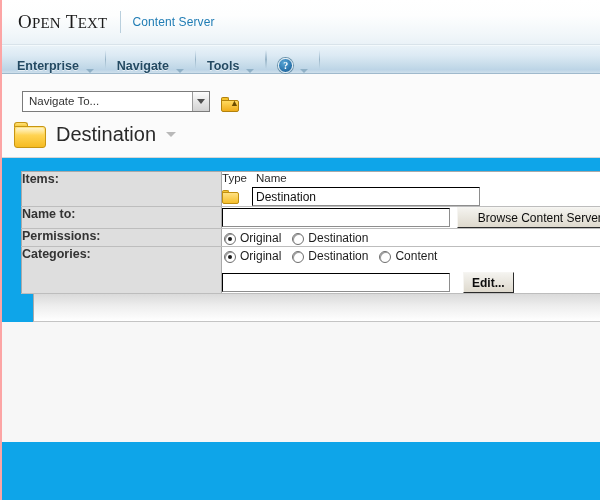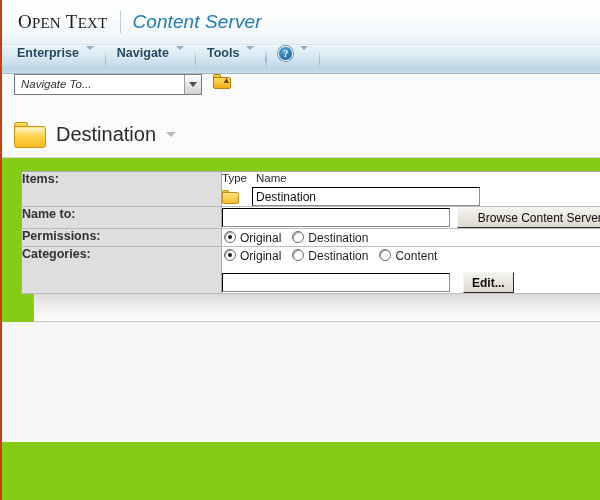--- a/index.html
+++ b/index.html
@@ -8,22 +8,22 @@
     margin: 0; padding: 0;
     width: 600px; height: 500px;
     overflow: hidden;
     background: #ffffff;
     font-family: "Liberation Sans", sans-serif;
   }
   #app {
     position: relative;
     width: 600px; height: 500px;
     overflow: hidden;
-    background: #84cc16;
-    border-left: 2px solid #c2410c;
+    background: #0ea5e9;
+    border-left: 2px solid #fca5a5;
   }
 
   
   .brand-bar {
     position: relative;
     height: 45px;
     background: linear-gradient(to bottom, #ffffff 0%, #fdfefe 35%, #f2f7fa 75%, #eaf2f7 100%);
     display: flex;
     align-items: center;
     padding-left: 16px;
@@ -37,40 +37,39 @@
     white-space: nowrap;
   }
   .brand-open .big { font-size: 19px; }
   .brand-open .sc { font-size: 15px; }
   .brand-sep {
     width: 1px; height: 22px;
     background: #b9cfdd;
     margin: 0 11px 0 13px;
   }
   .brand-product {
-    font-size: 19px;
+    font-size: 12px;
     color: #1f7cb4;
     letter-spacing: .1px;
     white-space: nowrap;
-    font-style: italic;
   }
 
   
   .menu-bar {
     height: 29px;
     background: linear-gradient(to bottom, #e9f2f8 0%, #dceaf4 35%, #c7dcea 70%, #bcd4e6 88%, #cfe0ec 100%);
     border-top: 1px solid #f3f9fc;
     border-bottom: 1px solid #9fb9cc;
     display: flex;
     align-items: stretch;
     padding-left: 4px;
   }
   .menu-item {
     display: flex;
-    align-items: flex-start;
+    align-items: flex-end;
     padding: 0 11px;
     font-size: 12.5px;
     font-weight: bold;
     color: #234a63;
     cursor: default;
     white-space: nowrap;
     position: relative;
   }
   .menu-item .label { text-shadow: 0 1px 0 rgba(255,255,255,.6); }
   .menu-chev {
@@ -97,24 +96,23 @@
     font-weight: bold;
     line-height: 14px;
     text-align: center;
     font-family: "Liberation Serif", serif;
   }
 
   
   .nav-row {
     height: 38px;
     display: flex;
-    align-items: flex-start;
-    padding-left: 12px;
+    align-items: flex-end;
+    padding-left: 20px;
     background: #fbfbfb;
-    font-style: italic;
   }
   .nav-select {
     display: flex;
     align-items: stretch;
     width: 188px;
     height: 21px;
     border: 1px solid #7b7b7b;
     background: #ffffff;
   }
   .nav-select .val {
@@ -328,21 +326,21 @@
   .edit-btn { min-width: 42px; margin-left: 6px; font-weight: bold; }
 
   .radio-group {
     display: flex;
     align-items: center;
     gap: 11px;
     padding: 2px 0 1px 2px;
   }
   .radio-opt {
     display: flex;
-    align-items: flex-start;
+    align-items: flex-end;
     font-size: 12px;
     color: #1d1d1d;
     white-space: nowrap;
   }
   .rb {
     width: 12px; height: 12px;
     border-radius: 50%;
     background: #ffffff;
     border: 1px solid #6e6e6e;
     box-shadow: inset 1px 1px 0 #9e9e9e;

